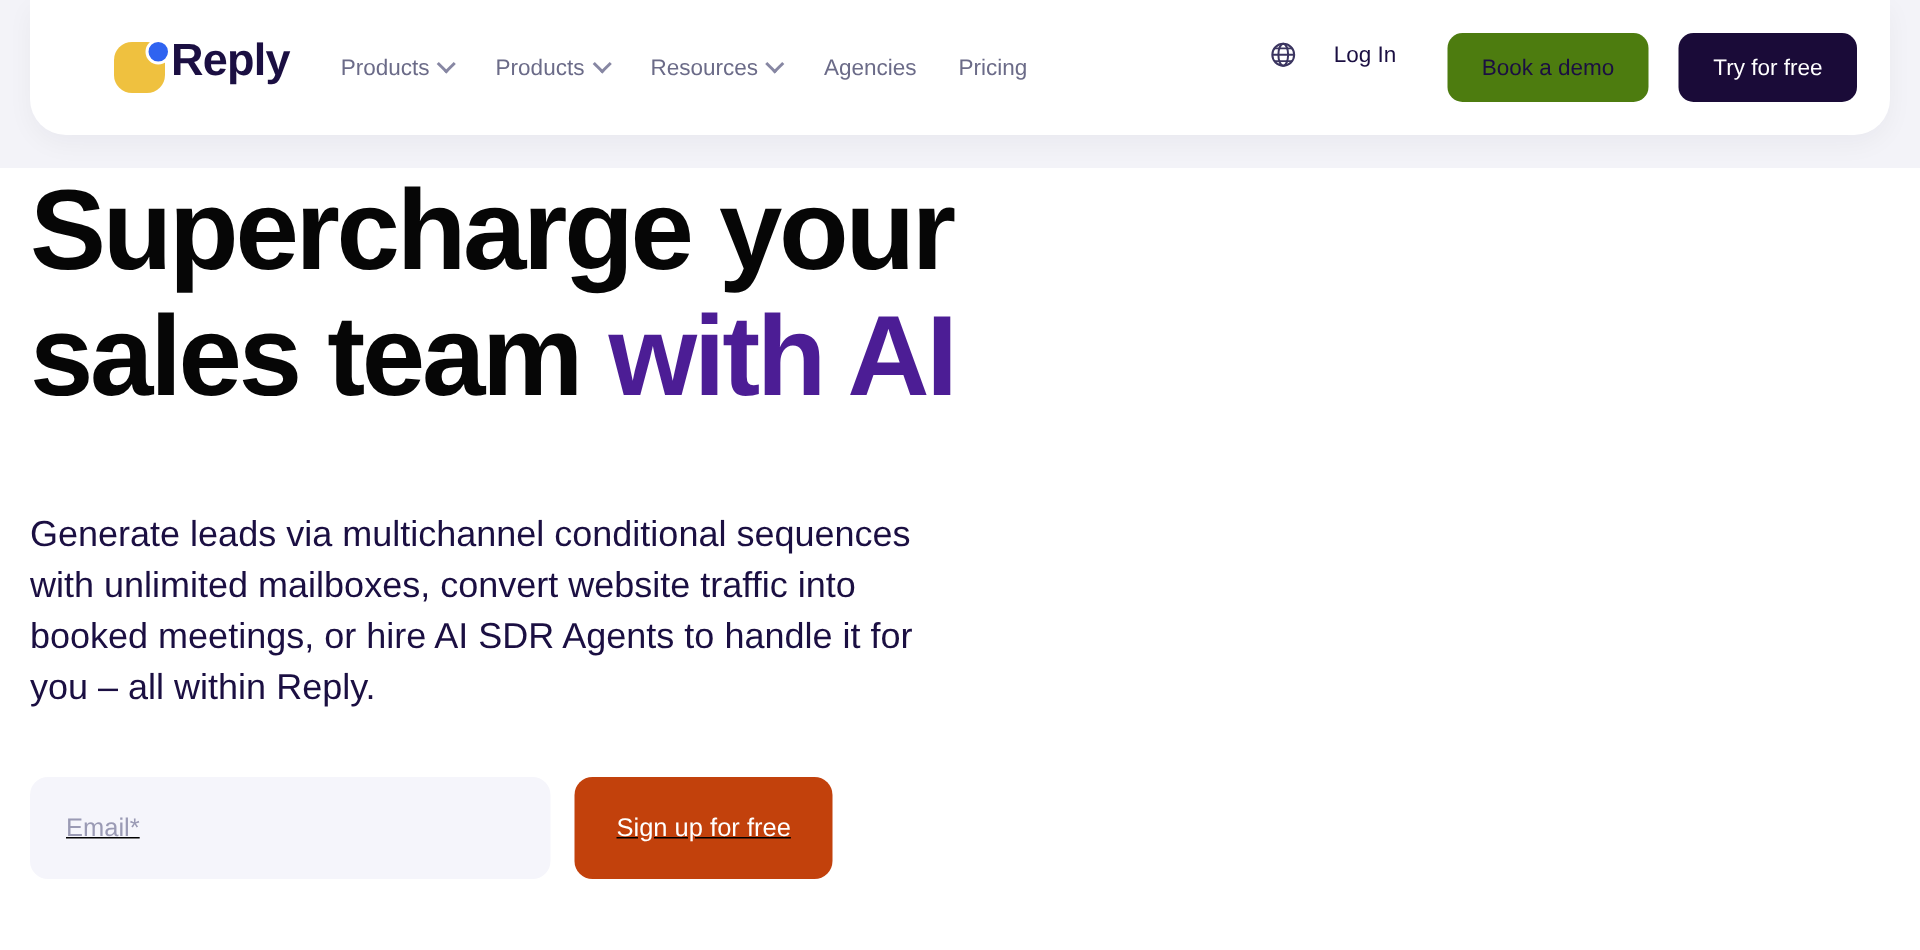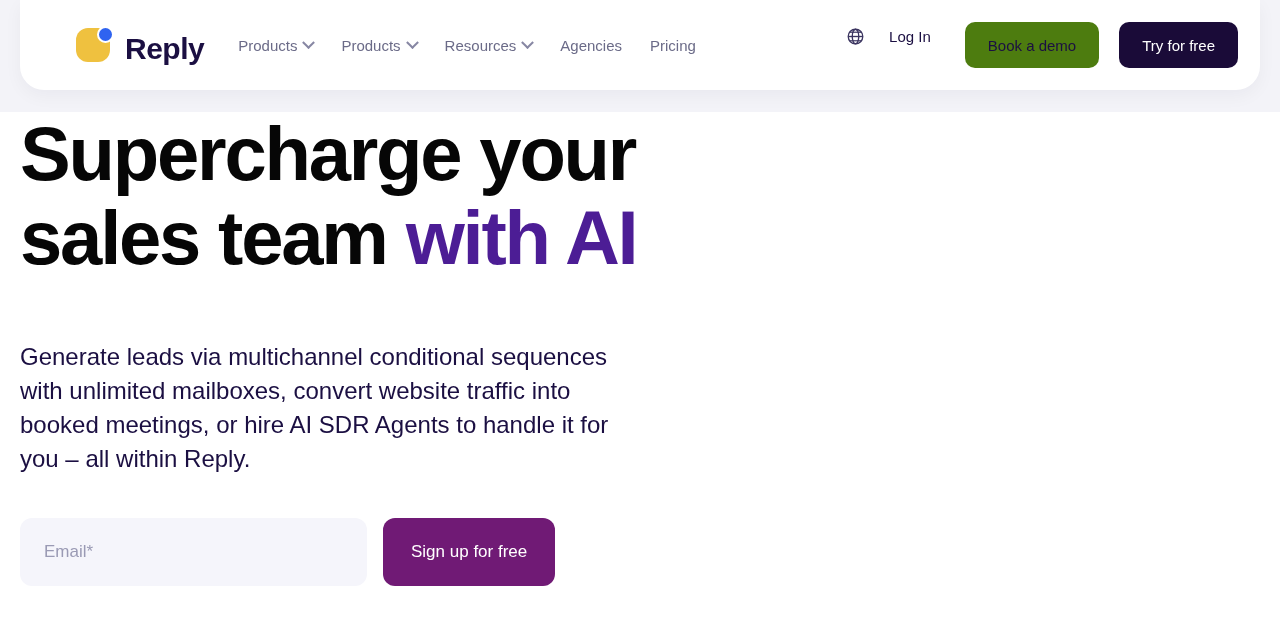--- a/index.html
+++ b/index.html
@@ -45,22 +45,21 @@
     box-shadow: 0 6px 18px rgba(26, 11, 56, 0.045);
     display: flex;
     align-items: center;
     padding: 0 22px 0 20px;
     z-index: 5;
   }
 
   
   .brand {
     display: flex;
-    align-items: flex-end;
-    gap: 11px;
+    align-items: flex-start;
     text-decoration: none;
     flex: 0 0 auto;
     padding-left: 36px;
   }
   .logo-mark {
     position: relative;
     width: 38px;
     height: 38px;
     flex: 0 0 auto;
   }
@@ -205,39 +204,40 @@
     font-weight: 400;
     max-width: 600px;
   }
 
   
   .signup-form {
     margin-top: 42px;
     display: flex;
     align-items: flex-start;
     gap: 16px;
+    text-decoration: underline;
   }
   .email-field {
     width: 347px;
     height: 68px;
     background: #f5f5fb;
     border: none;
     border-radius: 12px;
     padding: 0 24px;
     font-size: 17px;
     font-family: inherit;
     color: #1b0f42;
     outline: none;
   }
   .email-field::placeholder {
     color: #9a9ab4;
     font-size: 17px;
   }
   .btn-signup {
-    background: #701a75;
+    background: #c2410c;
     color: #ffffff;
     font-size: 17px;
     font-weight: 500;
     border-radius: 12px;
     height: 68px;
     padding: 0 28px;
   }
 </style>
 </head>
 <body>

